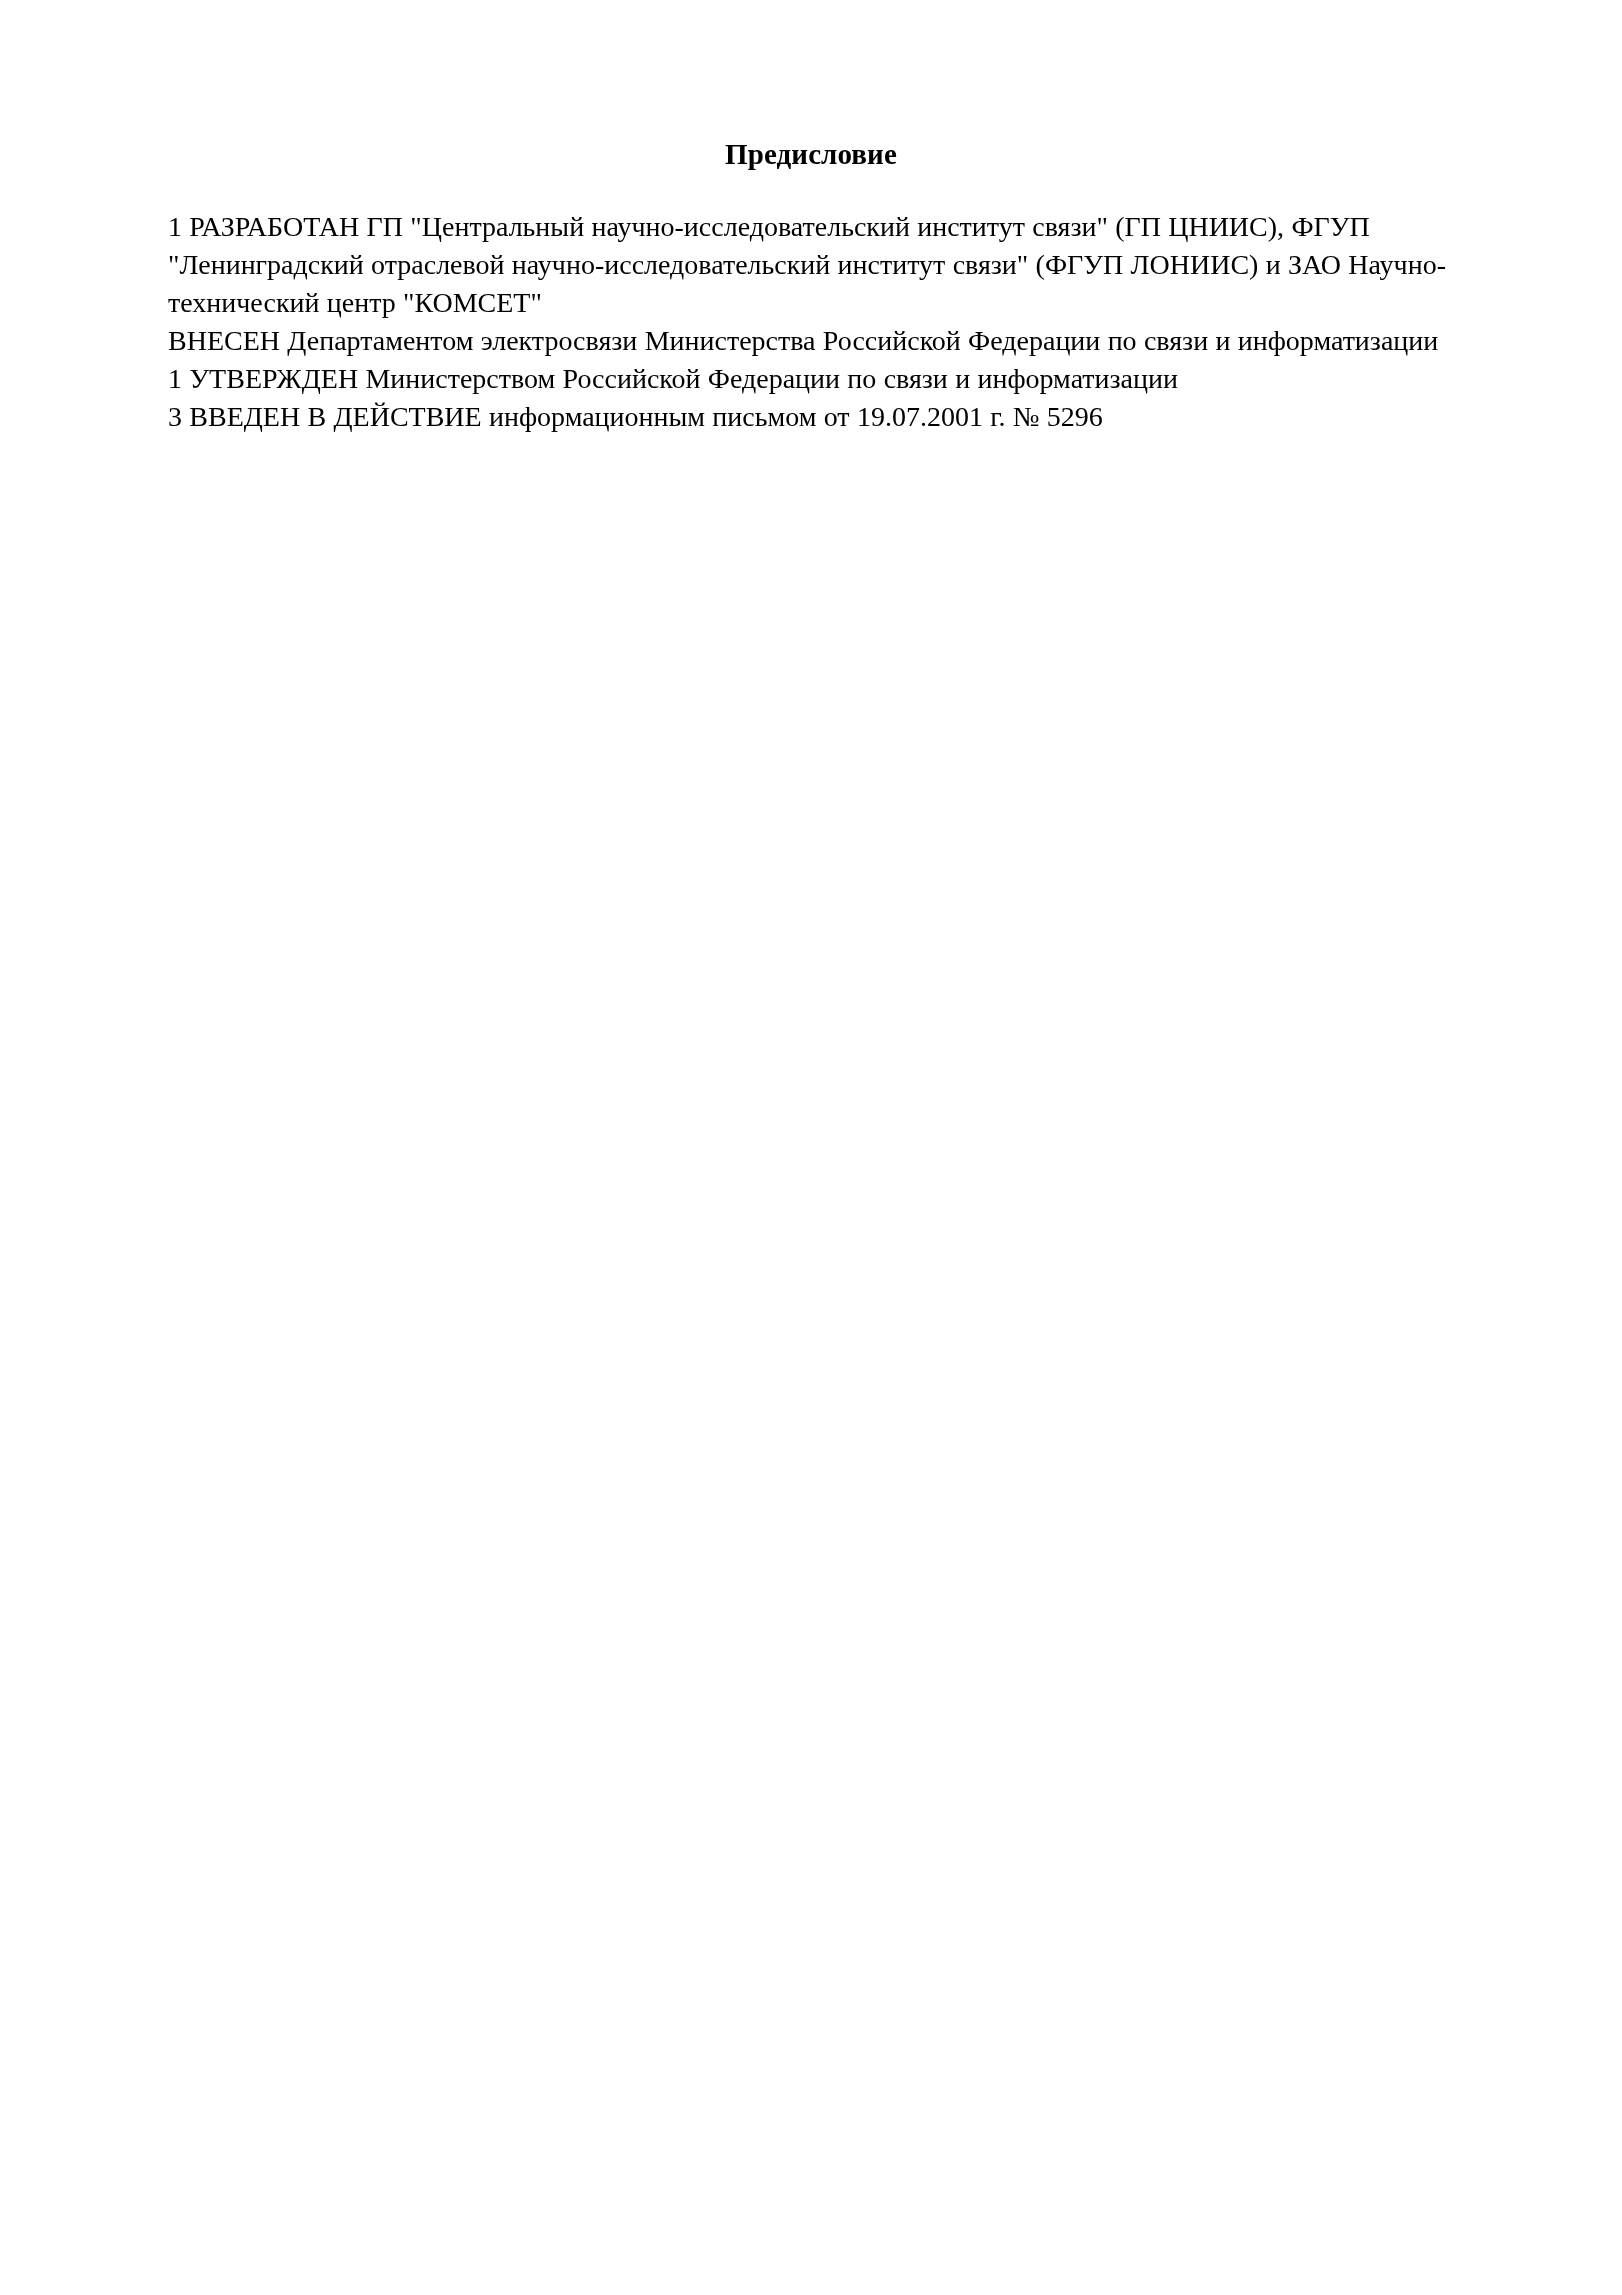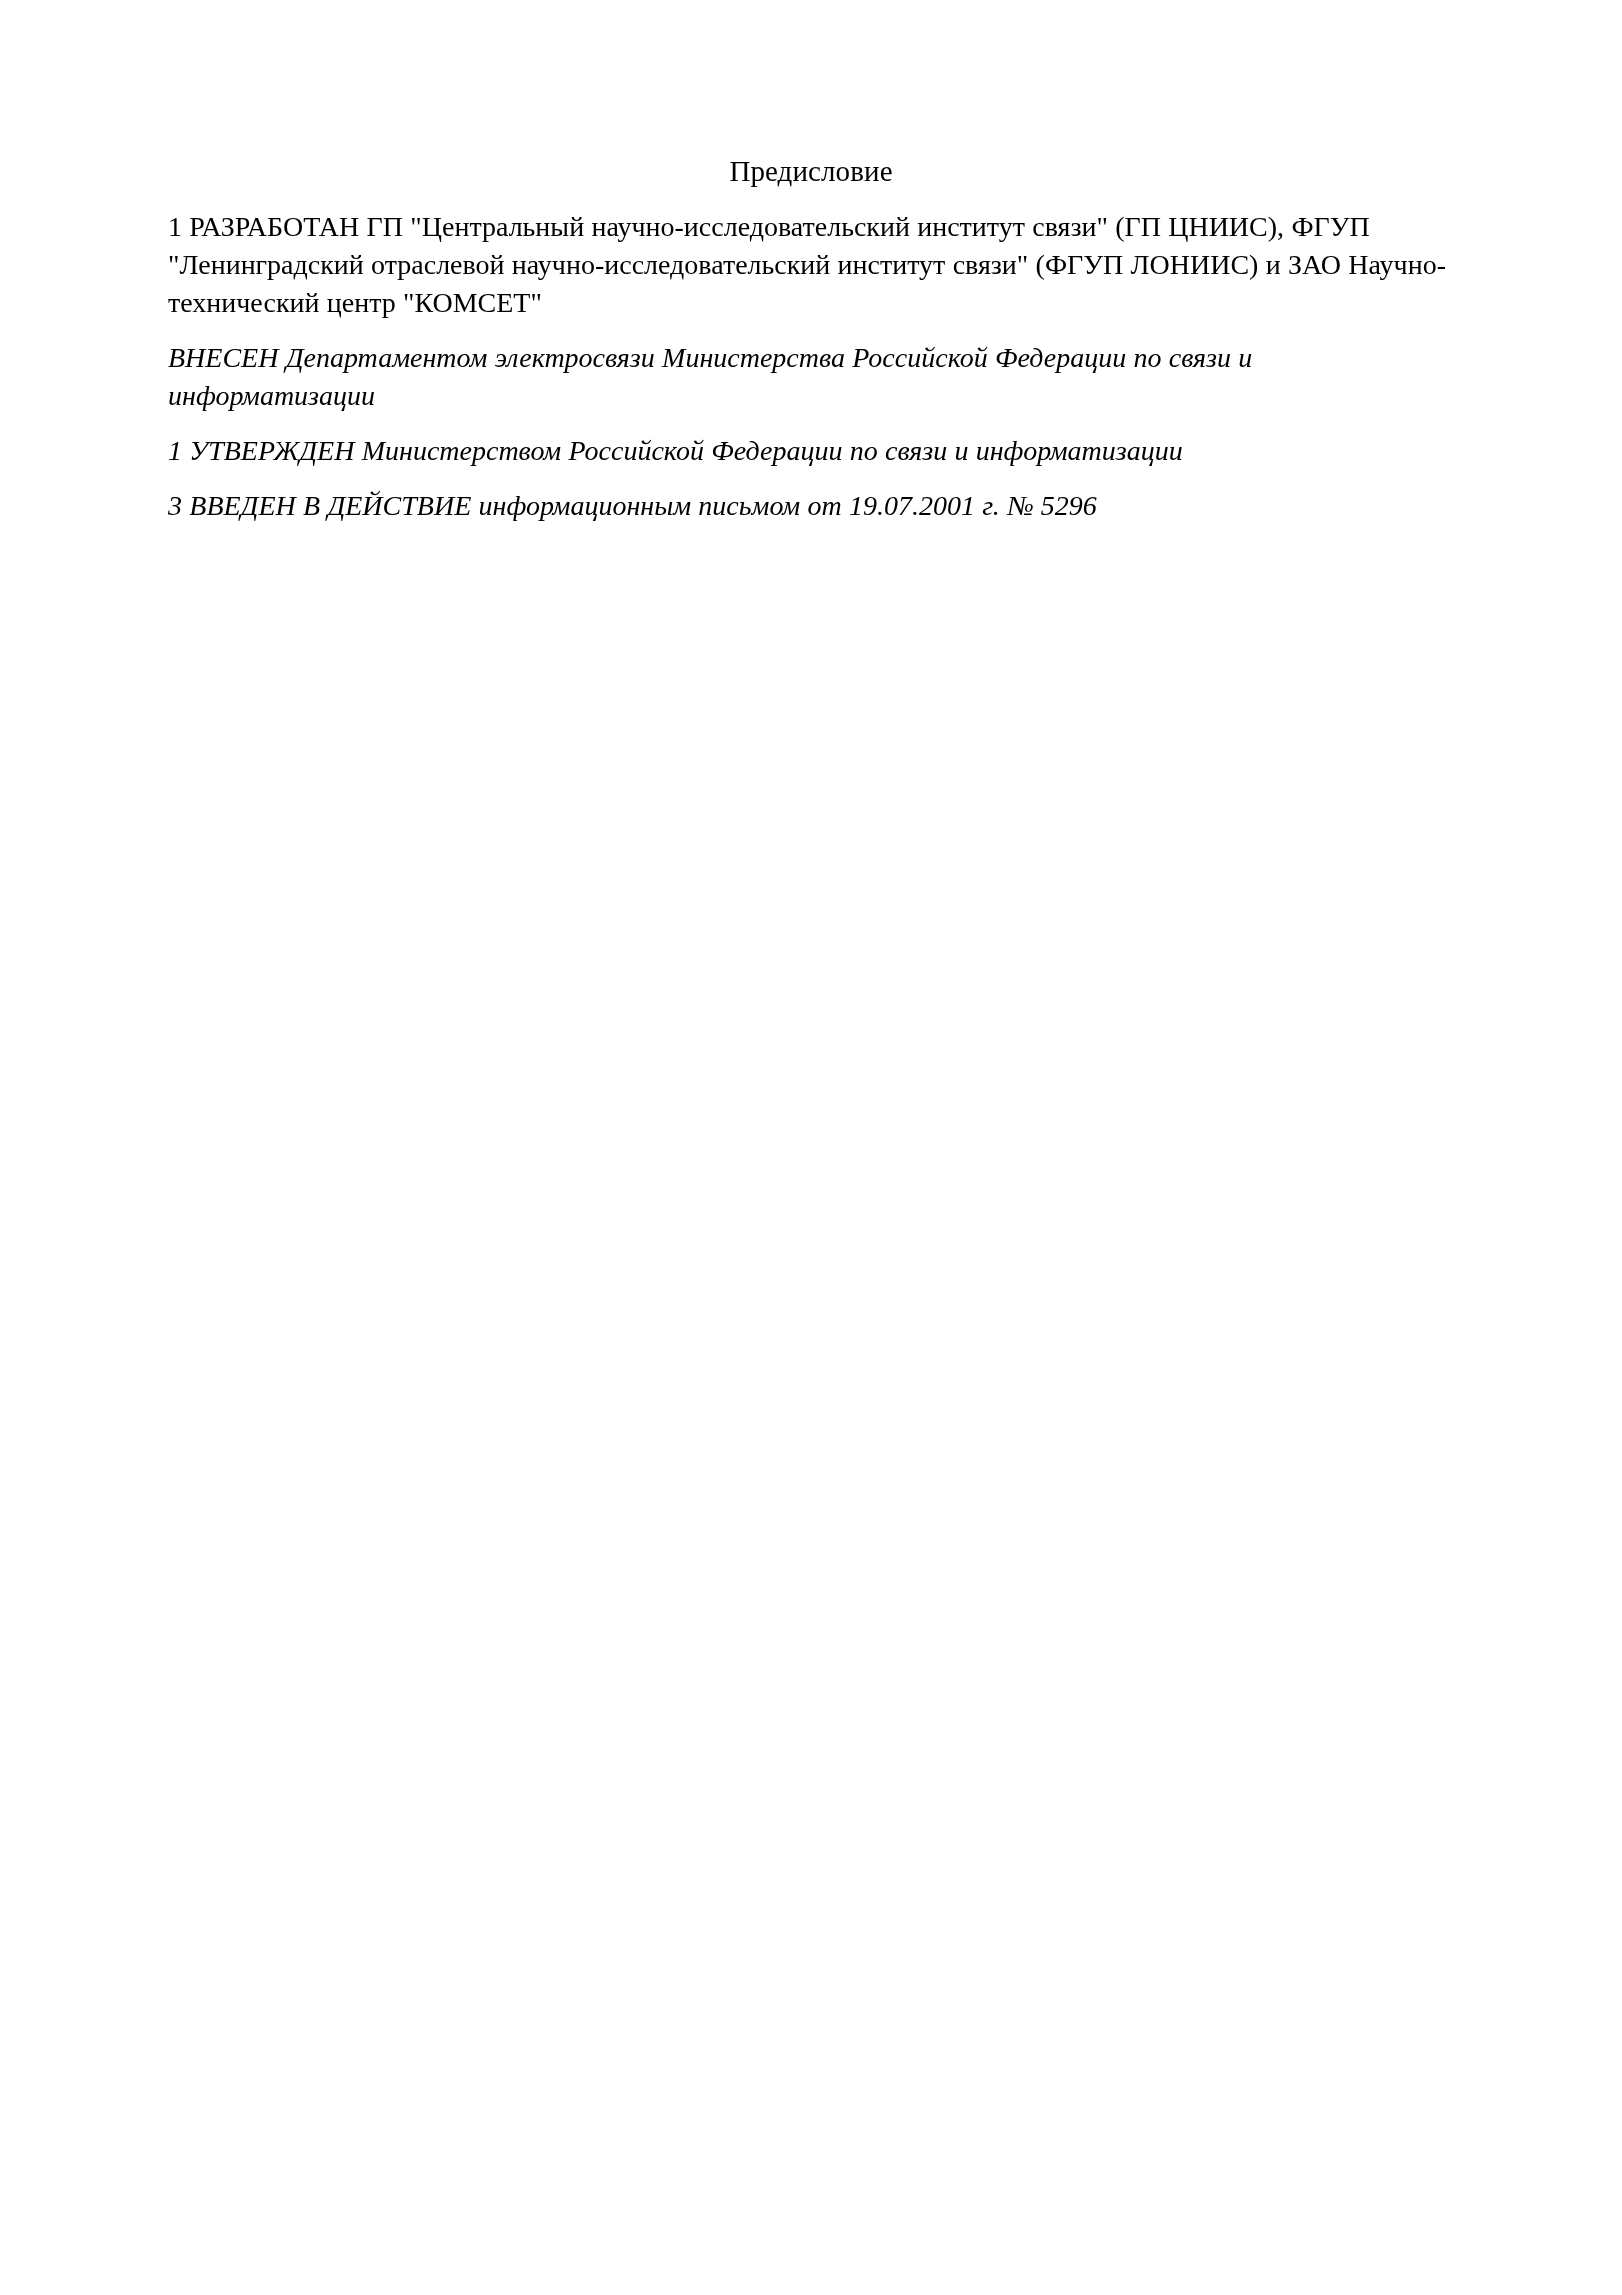--- a/index.html
+++ b/index.html
@@ -17,26 +17,26 @@
   .page {
     position: relative;
     width: 1622px;
     height: 2295px;
     box-sizing: border-box;
     background: #ffffff;
     overflow: hidden;
   }
   .doc-title {
     position: absolute;
-    top: 136px;
+    top: 119px;
     left: 0;
     width: 1622px;
     text-align: center;
     font-size: 29px;
-    font-weight: normal;
+    font-weight: bold;
     letter-spacing: 0.1px;
   }
   .block-foreword {
     position: absolute;
     top: 208px;
     left: 168px;
     width: 1296px;
   }
   .block-notice {
     position: absolute;
@@ -46,22 +46,21 @@
   }
   .para {
     font-size: 28px;
     line-height: 38px;
     text-align: left;
     margin: 0;
     white-space: pre-wrap;
     word-spacing: 0.3px;
   }
   .para + .para {
-    margin-top: 17px;
-    font-style: italic;
+    margin-top: 0px;
   }
   .notice .para {
     line-height: 38px;
   }
 </style>
 </head>
 <body>
 
 <div class="page">
 

